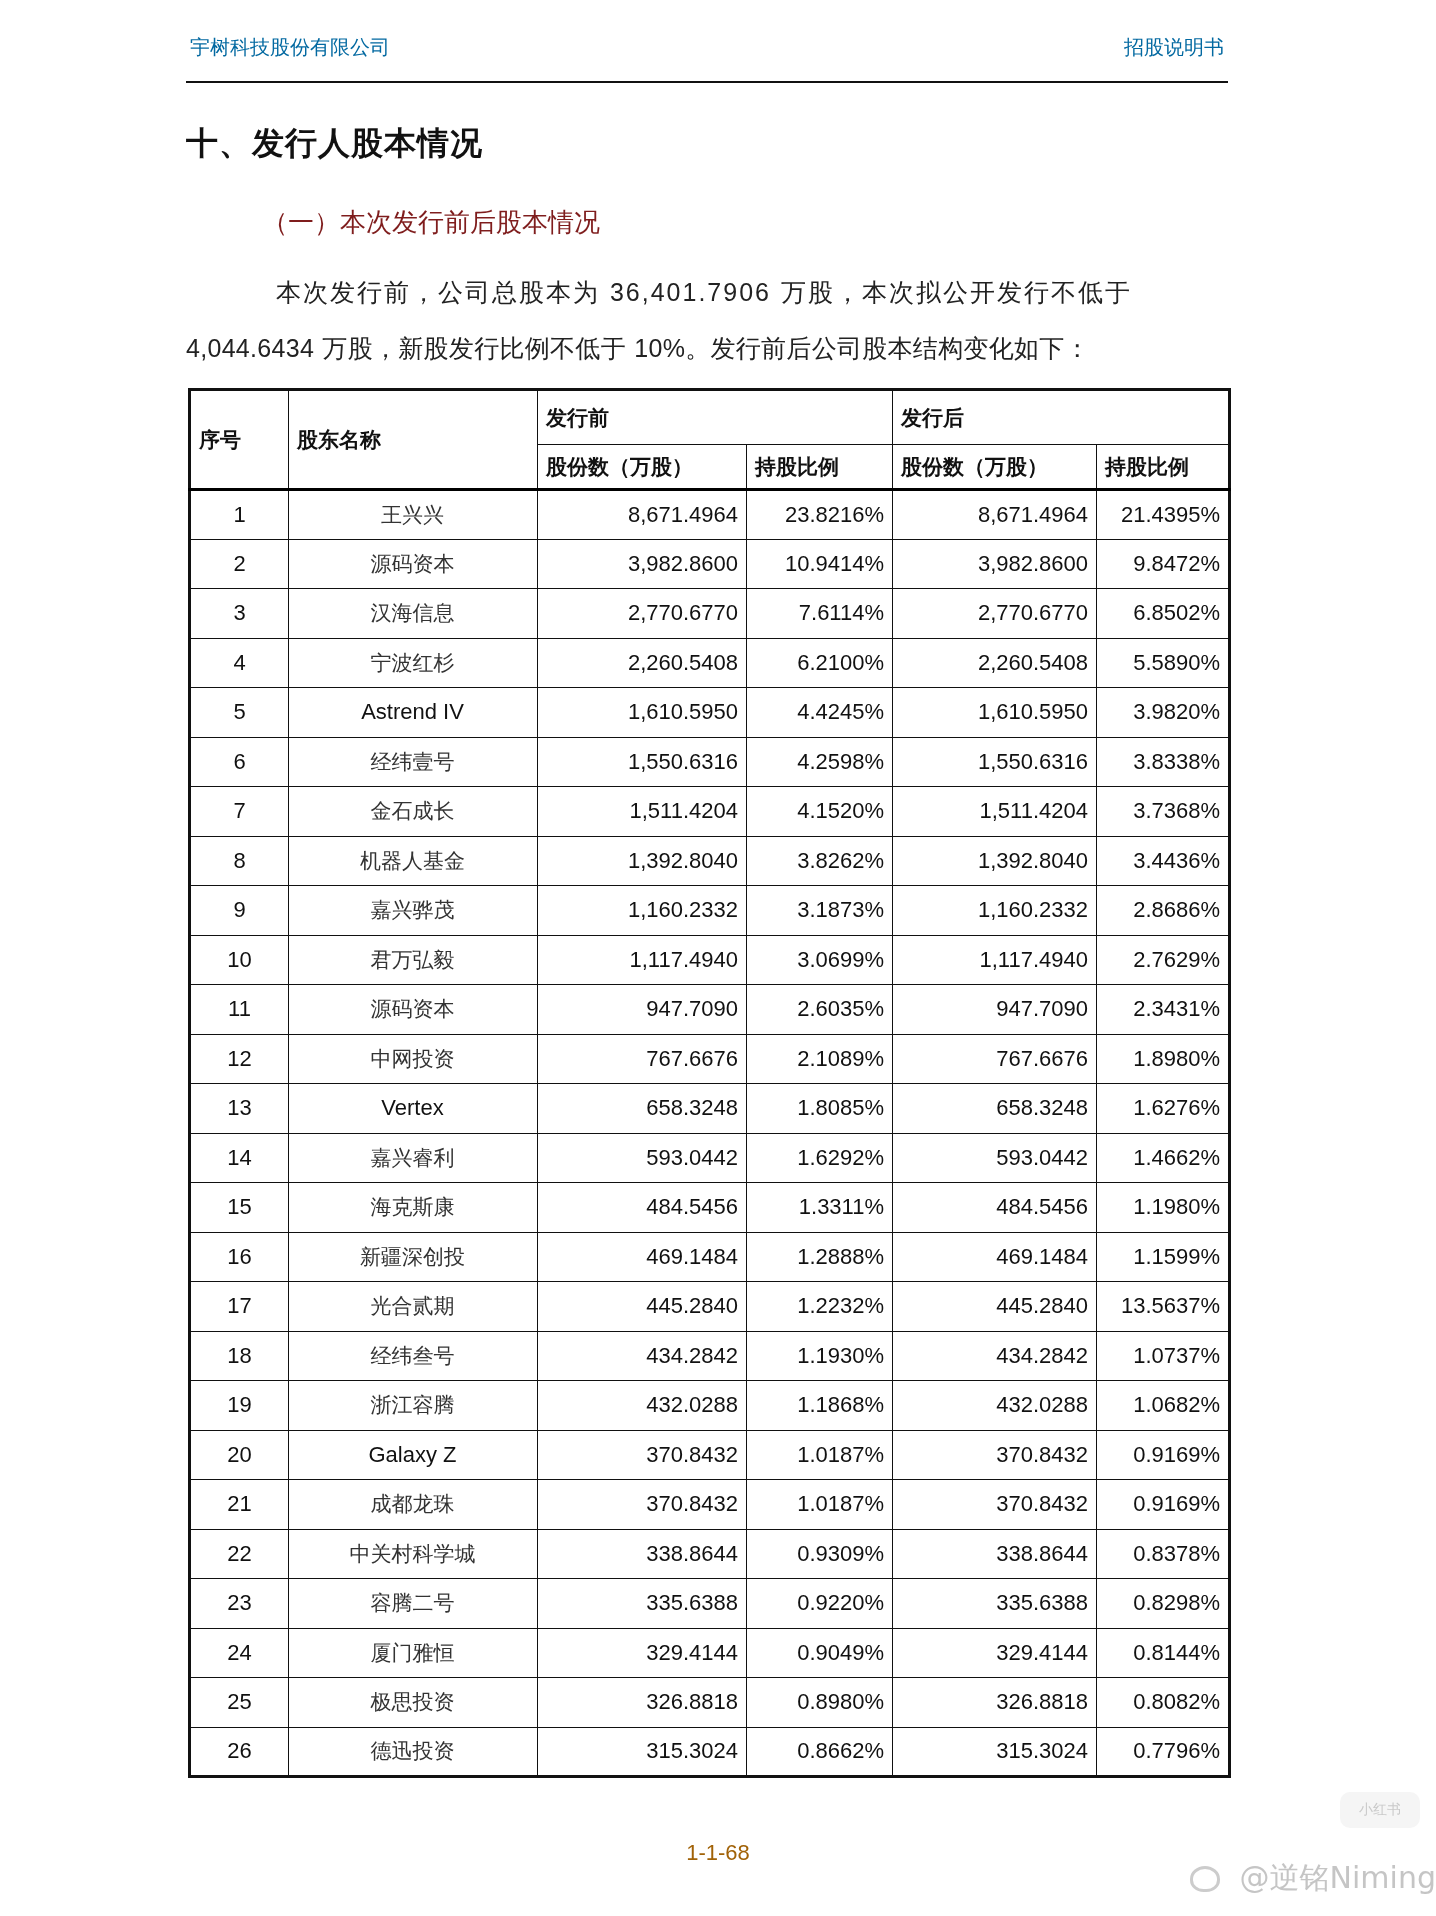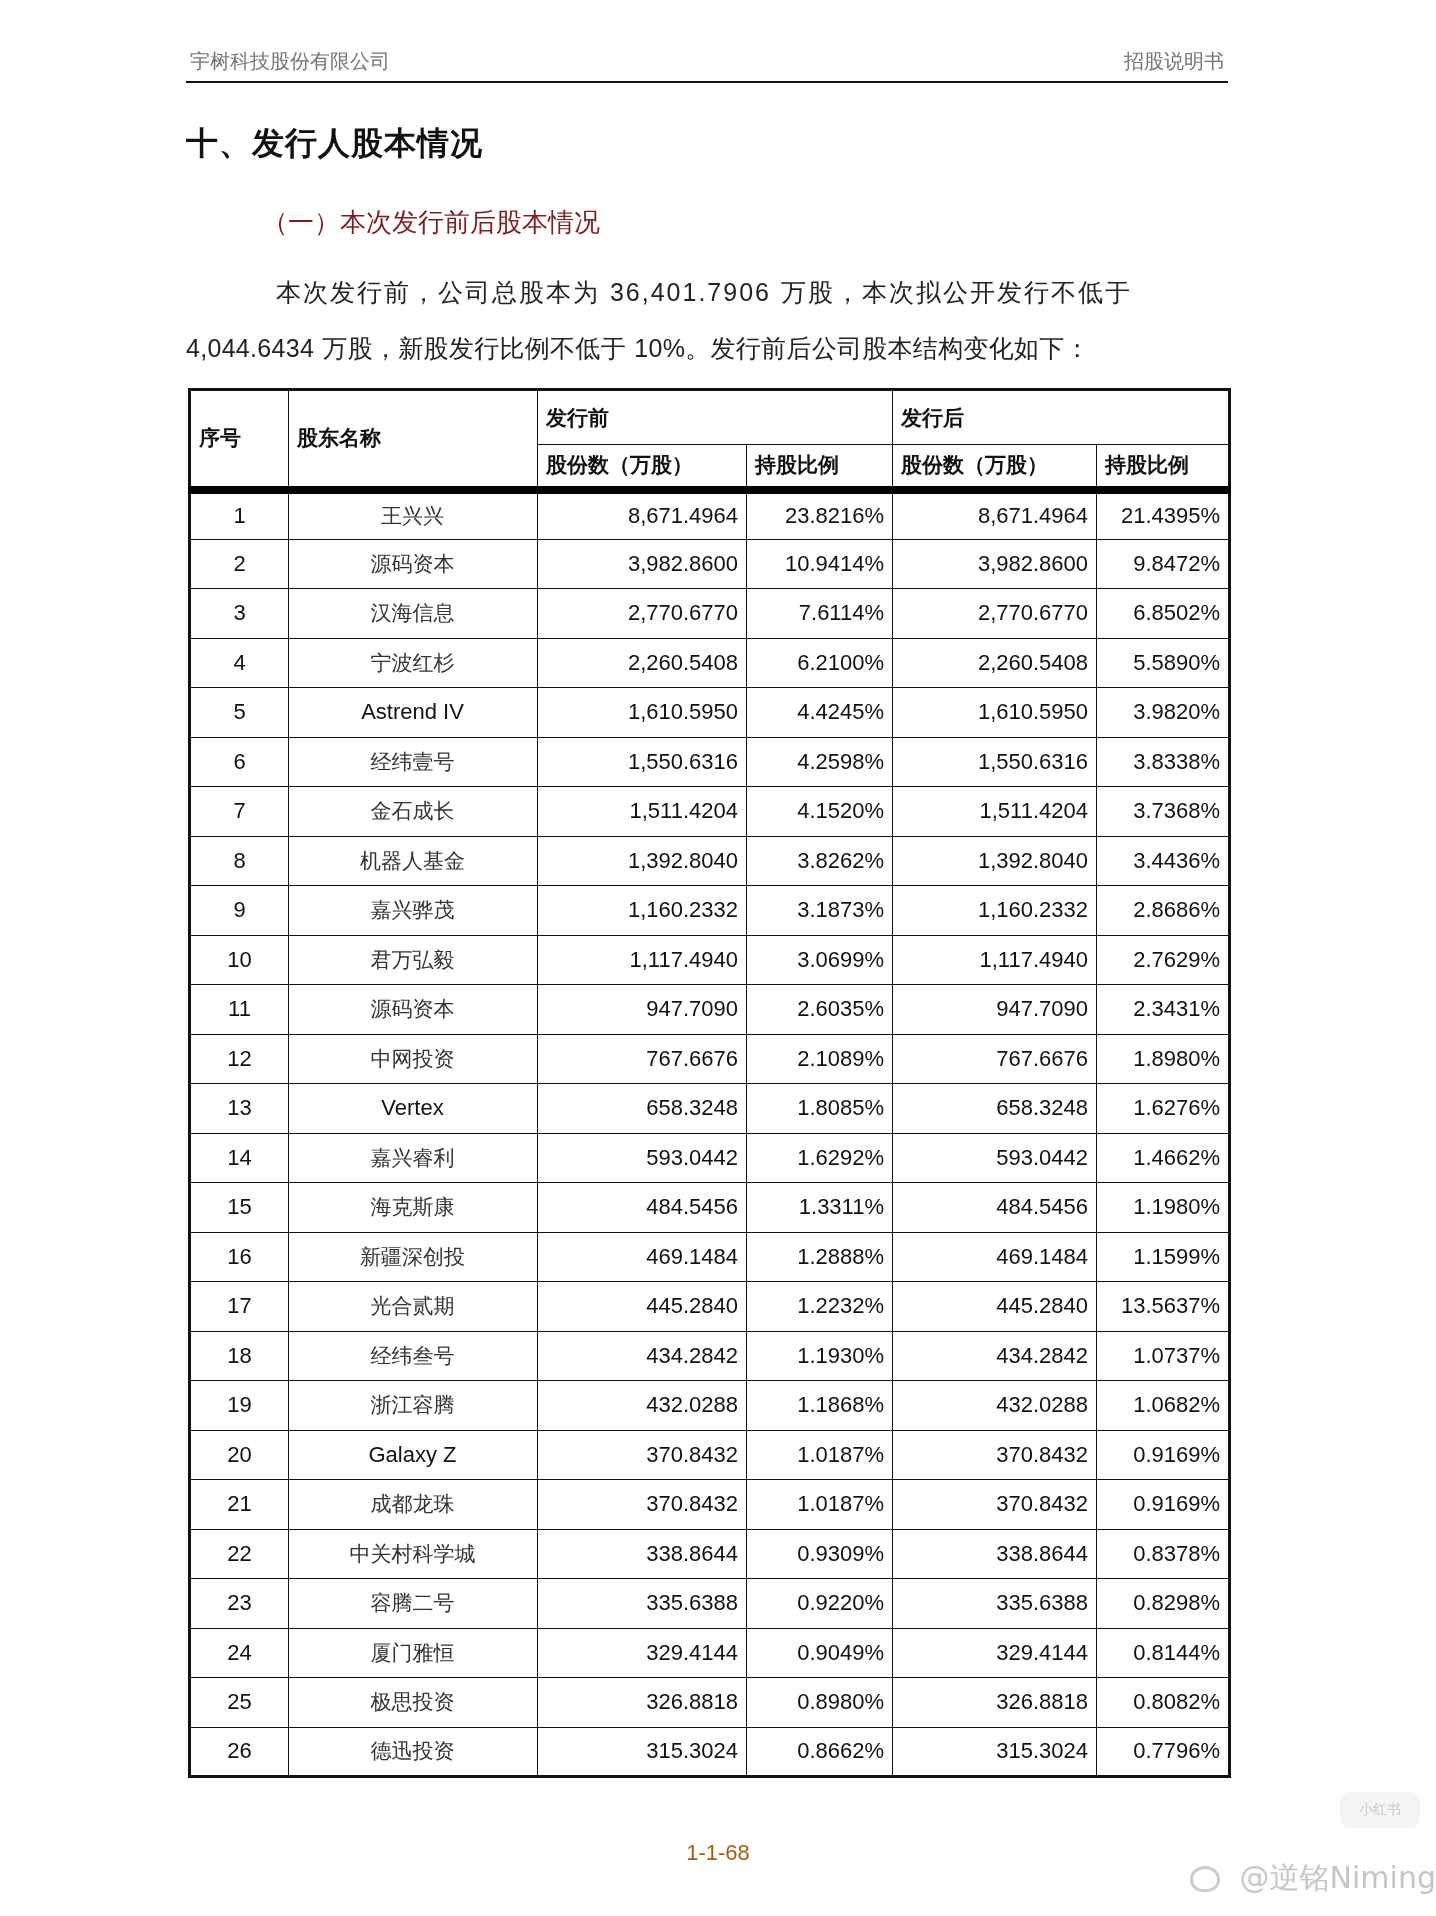--- a/index.html
+++ b/index.html
@@ -4,22 +4,22 @@
 <style>
   html, body { margin: 0; padding: 0; background: #ffffff; }
   body {
     width: 1436px; height: 1916px; position: relative; overflow: hidden;
     font-family: "DejaVu Serif", "Liberation Serif", serif; color: #111;
   }
   .page-header {
     position: absolute; left: 186px; top: 50px; width: 1042px; height: 33px;
     border-bottom: 2.5px solid #111; box-sizing: border-box;
     display: flex; justify-content: space-between; align-items: flex-end;
-    padding: 0 4px 6px 4px;
-    font-family: "DejaVu Serif", "Liberation Serif", serif; font-size: 20px; color: #737373;
+    padding: 0 4px 20px 4px;
+    font-family: "DejaVu Serif", "Liberation Serif", serif; font-size: 20px; color: #0369a1;
   }
   .section-title {
     position: absolute; left: 186px; top: 122px;
     font-family: "DejaVu Sans", "Liberation Sans", sans-serif; font-weight: bold;
     font-size: 32px; color: #111; letter-spacing: 1px;
   }
   .subsection-title {
     position: absolute; left: 262px; top: 205px;
     font-family: "DejaVu Sans", "Liberation Sans", sans-serif; font-weight: normal;
     font-size: 26px; color: #7f1d1d;
@@ -40,21 +40,21 @@
   table.cap td, table.cap th {
     border: 1.5px solid #111; padding: 0 8px; box-sizing: border-box;
     font-size: 22px; white-space: nowrap;
   }
   table.cap th {
     font-family: "DejaVu Sans", "Liberation Sans", sans-serif; font-weight: bold;
     text-align: left; color: #111; font-size: 21px;
   }
   table.cap thead tr.h1 th { height: 55px; }
   table.cap thead tr.h2 th { height: 45px; }
-  table.cap thead tr.h2 { border-bottom: 8px solid #000000; }
+  table.cap thead tr.h2 { border-bottom: 3px solid #000000; }
   table.cap tbody tr { height: 49.5px; }
   table.cap tbody td { font-family: "Liberation Sans", sans-serif; color: #111; }
   table.cap td.c-no { text-align: center; }
   table.cap td.c-name { text-align: center; font-family: "DejaVu Serif", "Liberation Serif", serif; color: #333; font-size: 21px; padding-left: 7px; }
   table.cap td.c-name.latin { font-family: "Liberation Sans", sans-serif; color: #111; font-size: 22px; }
   table.cap td.c-num { text-align: right; }
 
   .page-number {
     position: absolute; left: 0; width: 1436px; top: 1840px; text-align: center;
     font-family: "Liberation Sans", sans-serif; font-size: 22px; color: #a16207;

